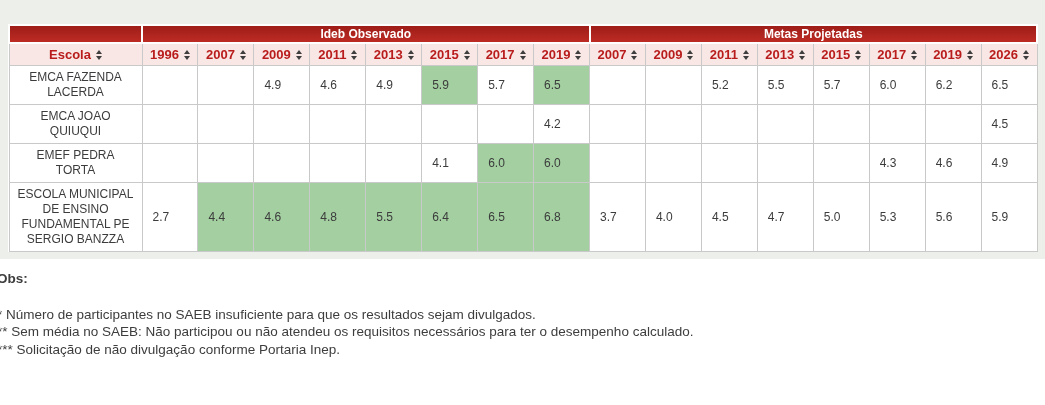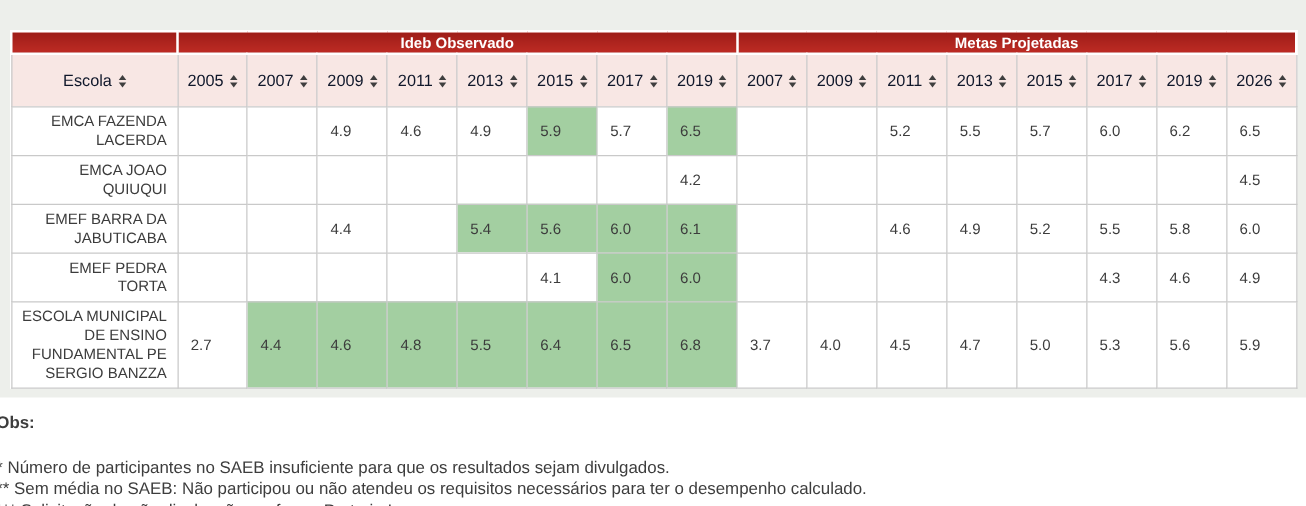--- a/index.html
+++ b/index.html
@@ -39,35 +39,35 @@
     border:2px solid #ffffff;
     height:18px;
     padding:0 4px;
     font-size:12px;
     font-weight:bold;
     color:#ffffff;
     text-align:center;
   }
   tr.cols th{
     background:var(--pink);
-    height:42px;
+    height:22px;
     padding:2px 3px;
     font-size:13px;
-    font-weight:normal;
-    color:#0f172a;
+    font-weight:bold;
+    color:#b91c1c;
     text-align:center;
     white-space:nowrap;
     cursor:pointer;
   }
   .sort{display:inline-block;vertical-align:middle;margin-left:5px;}
   .sort i{display:block;width:0;height:0;border-left:3.5px solid transparent;border-right:3.5px solid transparent;}
   .sort .up{border-bottom:4px solid #3e3e3e;margin-bottom:2px;}
   .sort .dn{border-top:4px solid #3e3e3e;}
   tbody td{font-size:12px;color:var(--text);background:#ffffff;}
-  td.school{padding:4px 8px;line-height:15px;text-align:right;}
+  td.school{padding:4px 8px;line-height:15px;text-align:center;}
   td.val{padding:2px 2px 2px 10px;text-align:left;}
   td.val.hit{background:var(--green);}
   tbody tr:nth-child(1){height:38px;}
   tbody tr:nth-child(2){height:26px;padding-left:32px;}
   tbody tr:nth-child(3){height:38px;}
   tbody tr:nth-child(4){height:38px;}
   tbody tr:nth-child(5){height:26px;}
   tbody tr:nth-child(6){height:62px;font-style:italic;}
   .notes{
     margin:12px 10px 0 -3px;
@@ -85,21 +85,21 @@
       <col class="school-col">
     </colgroup>
     <thead>
       <tr class="band">
         <th></th>
         <th colspan="8">Ideb Observado</th>
         <th colspan="8">Metas Projetadas</th>
       </tr>
       <tr class="cols">
         <th><span>Escola</span><span class="sort"><i class="up"></i><i class="dn"></i></span></th>
-      <th><span>2005</span><span class="sort"><i class="up"></i><i class="dn"></i></span></th>
+      <th><span>1996</span><span class="sort"><i class="up"></i><i class="dn"></i></span></th>
           <th><span>2007</span><span class="sort"><i class="up"></i><i class="dn"></i></span></th>
           <th><span>2009</span><span class="sort"><i class="up"></i><i class="dn"></i></span></th>
           <th><span>2011</span><span class="sort"><i class="up"></i><i class="dn"></i></span></th>
           <th><span>2013</span><span class="sort"><i class="up"></i><i class="dn"></i></span></th>
           <th><span>2015</span><span class="sort"><i class="up"></i><i class="dn"></i></span></th>
           <th><span>2017</span><span class="sort"><i class="up"></i><i class="dn"></i></span></th>
           <th><span>2019</span><span class="sort"><i class="up"></i><i class="dn"></i></span></th>
           <th><span>2007</span><span class="sort"><i class="up"></i><i class="dn"></i></span></th>
           <th><span>2009</span><span class="sort"><i class="up"></i><i class="dn"></i></span></th>
           <th><span>2011</span><span class="sort"><i class="up"></i><i class="dn"></i></span></th>
@@ -141,39 +141,20 @@
           <td class="val"></td>
           <td class="val">4.2</td>
           <td class="val"></td>
           <td class="val"></td>
           <td class="val"></td>
           <td class="val"></td>
           <td class="val"></td>
           <td class="val"></td>
           <td class="val"></td>
           <td class="val">4.5</td>
-        </tr>
-        <tr>
-          <td class="school">EMEF BARRA DA JABUTICABA</td>
-          <td class="val"></td>
-          <td class="val"></td>
-          <td class="val">4.4</td>
-          <td class="val"></td>
-          <td class="val hit">5.4</td>
-          <td class="val hit">5.6</td>
-          <td class="val hit">6.0</td>
-          <td class="val hit">6.1</td>
-          <td class="val"></td>
-          <td class="val"></td>
-          <td class="val">4.6</td>
-          <td class="val">4.9</td>
-          <td class="val">5.2</td>
-          <td class="val">5.5</td>
-          <td class="val">5.8</td>
-          <td class="val">6.0</td>
         </tr>
         <tr>
           <td class="school">EMEF PEDRA TORTA</td>
           <td class="val"></td>
           <td class="val"></td>
           <td class="val"></td>
           <td class="val"></td>
           <td class="val"></td>
           <td class="val">4.1</td>
           <td class="val hit">6.0</td>

